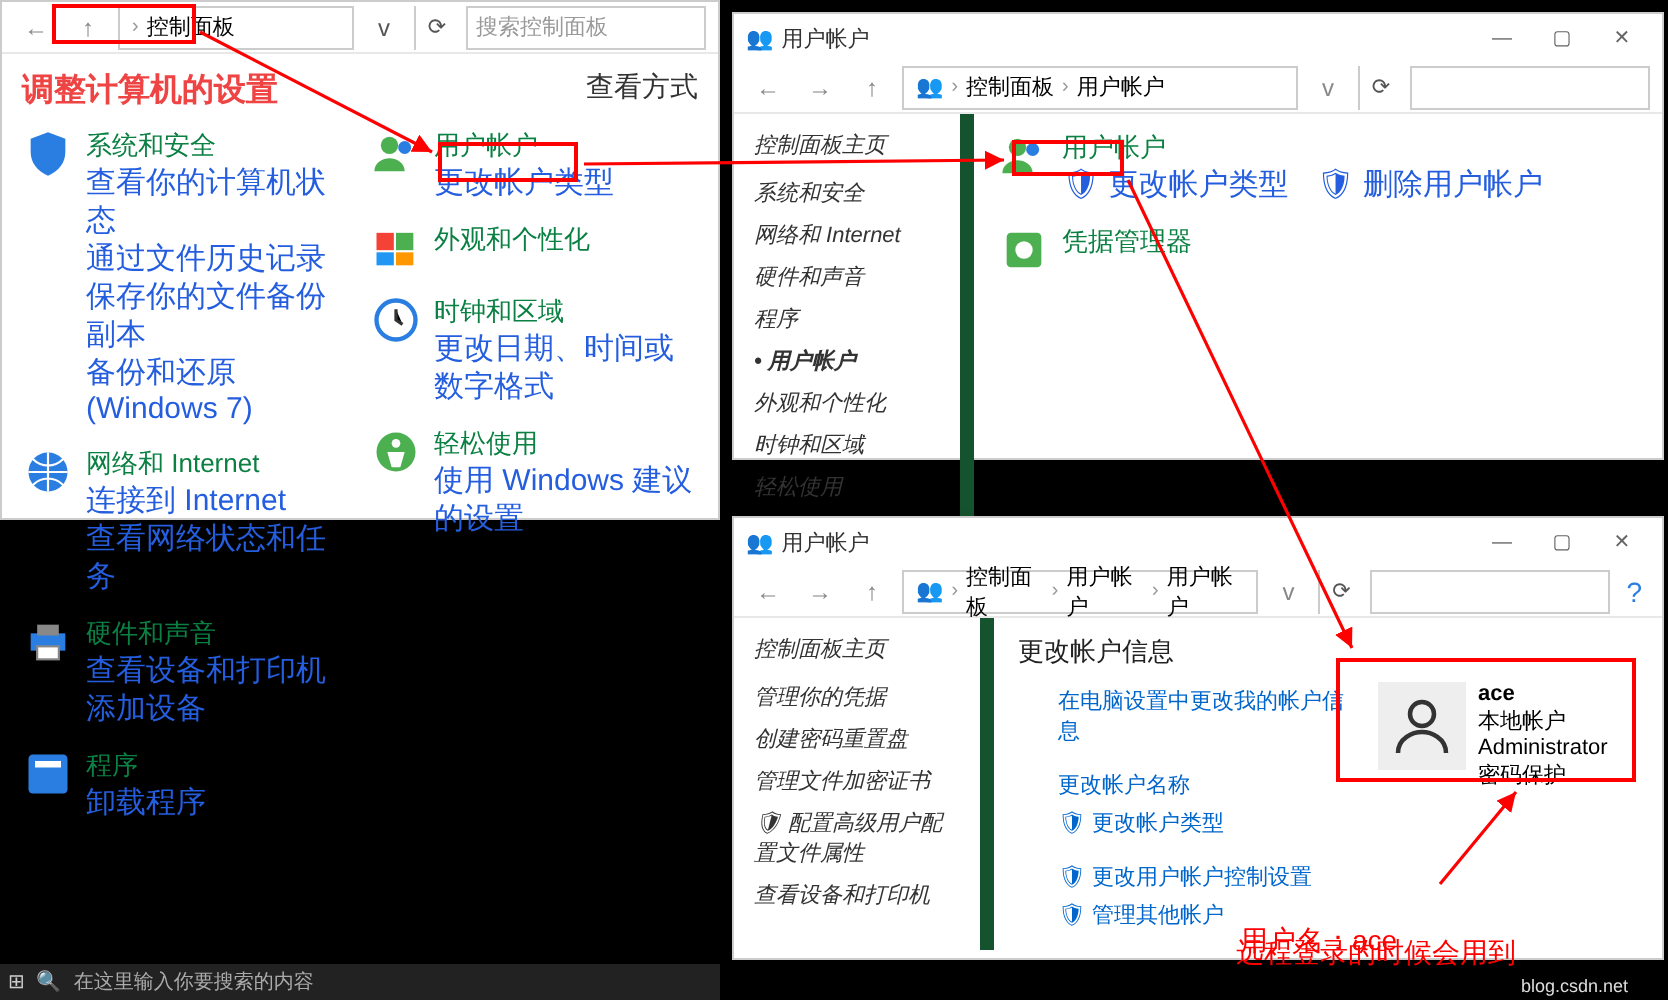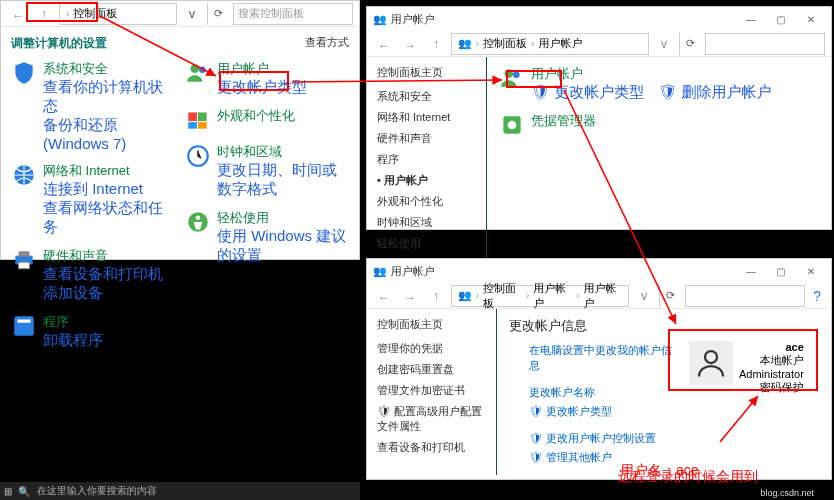--- a/index.html
+++ b/index.html
@@ -8,29 +8,29 @@
   .titlebar { height: 24px; display: flex; align-items: center; justify-content: space-between; padding: 0 6px; font-size: 11px; }
   .titlebar .title { display: flex; align-items: center; gap: 4px; color: #333; }
   .wincontrols { display: flex; gap: 2px; }
   .wincontrols span { width: 28px; height: 18px; display: flex; align-items: center; justify-content: center; color: #666; font-size: 10px; }
   .addrbar { display: flex; align-items: center; height: 26px; padding: 2px 6px; gap: 4px; border-bottom: 1px solid #e8e8e8; }
   .navbtn { width: 22px; height: 22px; display: flex; align-items: center; justify-content: center; color: #888; font-size: 12px; }
   .breadcrumb { flex: 1; border: 1px solid #ccc; height: 22px; display: flex; align-items: center; padding: 0 6px; font-size: 11px; gap: 4px; background: #fff; }
   .refreshbtn { width: 22px; height: 22px; display: flex; align-items: center; justify-content: center; color: #555; border-left: 1px solid #ccc; }
   .searchbox { width: 120px; height: 22px; border: 1px solid #ccc; display: flex; align-items: center; padding: 0 4px; color: #999; font-size: 11px; }
   .body2col { display: flex; }
-  .sidebar { width: 120px; padding: 8px 10px; font-size: 11px; color: #333; border-right: 1px solid #14532d; }
+  .sidebar { width: 120px; padding: 8px 10px; font-size: 11px; color: #333; border-right: 7px solid #14532d; font-style: italic; }
   .sidebar .hdr { font-size: 11px; margin-bottom: 6px; color: #333; }
   .sidebar .item { padding: 3px 0; color: #333; }
   .sidebar .item.active { font-weight: bold; }
   .sidebar .item.active::before { content: "• "; }
   .content { flex: 1; padding: 8px 12px; }
   .link { color: #0066cc; cursor: pointer; }
   .greenhdr { color: #0b8043; font-size: 13px; }
-  .cpblue { color: #0f766e; font-size: 12px; font-weight: bold; }
+  .cpblue { color: #ef4444; font-size: 16px; font-weight: bold; }
   .subtext { color: #245edf; font-size: 15px; }
   .cpitem { display: flex; gap: 6px; margin-bottom: 10px; }
   .cpicon { width: 26px; height: 26px; flex-shrink: 0; display: flex; align-items: center; justify-content: center; }
   .cpicon svg { width: 26px; height: 26px; }
   .redbox { border: 2px solid red; position: absolute; pointer-events: none; }
   .redarrow { position: absolute; pointer-events: none; }
   .redtext { color: red; font-size: 14px; position: absolute; }
   .avatar { width: 44px; height: 44px; display: flex; align-items: center; justify-content: center; background: #eee; }
   .chev { color: #999; font-size: 10px; }
   .taskbar { position: absolute; left: 0; bottom: 0; height: 18px; width: 360px; background: #222; display: flex; align-items: center; padding: 0 4px; gap: 6px; color: #ccc; font-size: 10px; }
@@ -47,34 +47,35 @@
       <span class="chev">›</span>
       <span>控制面板</span>
     </div>
     <span class="navbtn" style="color:#555">v</span>
     <span class="refreshbtn">⟳</span>
     <div class="searchbox">搜索控制面板</div>
   </div>
   <div style="padding:8px 10px;">
     <div style="display:flex; justify-content:space-between; margin-bottom:8px;">
       <span class="cpblue">调整计算机的设置</span>
-      <span style="color:#333;font-size:11px;">查看方式</span>
+      <span style="color:#333;font-size:14px;">查看方式</span>
     </div>
     <div style="display:flex; gap:10px;">
 
       <div style="flex:1;">
         <div class="cpitem">
           <div class="cpicon">
               <svg viewBox="0 0 24 24">
                 <path fill="#2a7de1" d="M12 2l8 3v6c0 5-3 9-8 11-5-2-8-6-8-11V5z"></path>
               </svg>
             </div>
           <div>
             <div class="greenhdr">系统和安全</div>
             <div class="subtext">查看你的计算机状态</div>
+            <div class="subtext">通过文件历史记录保存你的文件备份副本</div>
             <div class="subtext">备份和还原(Windows 7)</div>
           </div>
         </div>
         <div class="cpitem">
           <div class="cpicon">
               <svg viewBox="0 0 24 24">
                 <circle cx="12" cy="12" r="9" fill="#2a7de1"></circle>
                 <path stroke="#fff" stroke-width="1" fill="none" d="M3 12h18M12 3v18M5 6c4 4 10 4 14 0M5 18c4-4 10-4 14 0"></path>
               </svg>
             </div>
@@ -281,21 +282,21 @@
     </div>
     <div class="content" style="display:flex;gap:10px;">
       <div style="flex:1;">
         <div style="color:#222;font-size:13px;margin-bottom:8px;">更改帐户信息</div>
         <div class="link" style="margin:4px 0 10px 20px;font-size:11px;">在电脑设置中更改我的帐户信息</div>
         <div class="link" style="padding:2px 0 2px 20px;">更改帐户名称</div>
         <div style="padding:2px 0 10px 20px;" class="link"><span>🛡</span> <span>更改帐户类型</span></div>
         <div style="padding:2px 0 2px 20px;" class="link"><span>🛡</span> <span>更改用户帐户控制设置</span></div>
         <div style="padding:2px 0 2px 20px;" class="link"><span>🛡</span> <span>管理其他帐户</span></div>
       </div>
-      <div style="width:130px;display:flex;gap:6px;align-items:flex-start;padding-top:24px;text-align:right;">
+      <div style="width:130px;display:flex;gap:6px;align-items:flex-start;padding-top:24px;">
         <div class="avatar">
           <svg viewBox="0 0 24 24" width="36" height="36">
               <circle cx="12" cy="8" r="4" fill="none" stroke="#333" stroke-width="1.5"></circle>
               <path d="M4 21c0-5 5-7 8-7s8 2 8 7" fill="none" stroke="#333" stroke-width="1.5"></path>
             </svg>
         </div>
         <div style="font-size:11px;">
           <div style="font-weight:bold">ace</div>
           <div>本地帐户</div>
           <div>Administrator</div>

